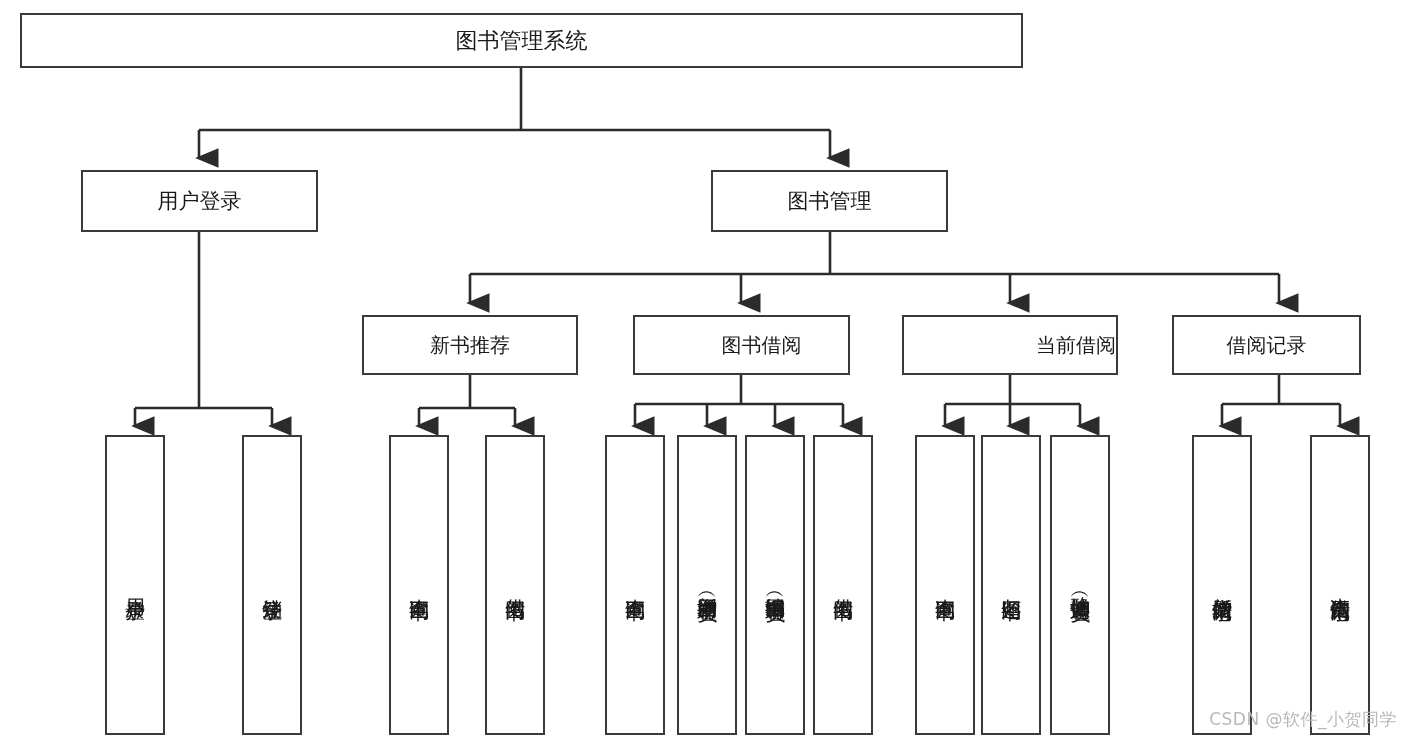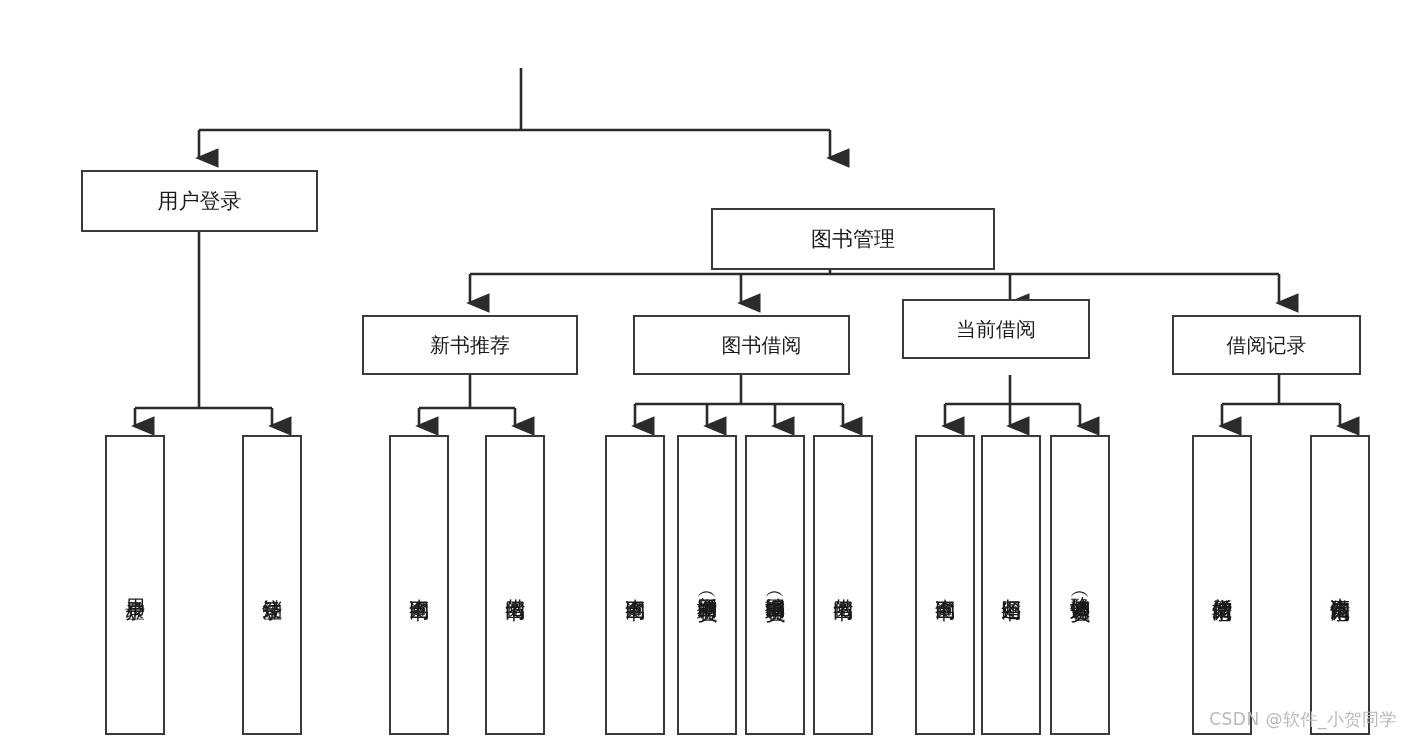--- a/index.html
+++ b/index.html
@@ -120,35 +120,38 @@
       <path d="M 1010 404 L 1010 426" marker-end="url(#arrow)"></path>
       <path d="M 1080 404 L 1080 426" marker-end="url(#arrow)"></path>
 
       <path d="M 1279 375 L 1279 404"></path>
       <path d="M 1222 404 L 1340 404"></path>
       <path d="M 1222 404 L 1222 426" marker-end="url(#arrow)"></path>
       <path d="M 1340 404 L 1340 426" marker-end="url(#arrow)"></path>
     </g>
   </svg>
 
+  <div class="node root" style="left:20px; top:13px; width:1003px; height:55px;">
+    <span class="label">图书管理系统</span>
+  </div>
 
   <div class="node lvl2" style="left:81px; top:170px; width:237px; height:62px;">
     <span class="label">用户登录</span>
   </div>
-  <div class="node lvl2" style="left:711px; top:170px; width:284px; height:62px;margin-top:38px;">
+  <div class="node lvl2" style="left:711px; top:170px; width:237px; height:62px;">
     <span class="label">图书管理</span>
   </div>
 
   <div class="node lvl3" style="left:362px; top:315px; width:216px; height:60px;">
     <span class="label">新书推荐</span>
   </div>
   <div class="node lvl3" style="left:633px; top:315px; width:217px; height:60px;padding-left:40px;">
     <span class="label">图书借阅</span>
   </div>
-  <div class="node lvl3" style="left:902px; top:299px; width:188px; height:60px;">
+  <div class="node lvl3" style="left:902px; top:315px; width:216px; height:60px;justify-content:flex-end;">
     <span class="label">当前借阅</span>
   </div>
   <div class="node lvl3" style="left:1172px; top:315px; width:189px; height:60px;">
     <span class="label">借阅记录</span>
   </div>
 
   <div class="node leaf" style="left:105px; top:435px; width:60px; height:300px;">
     <span class="label">用户登录</span>
   </div>
   <div class="node leaf" style="left:242px; top:435px; width:60px; height:300px;">

